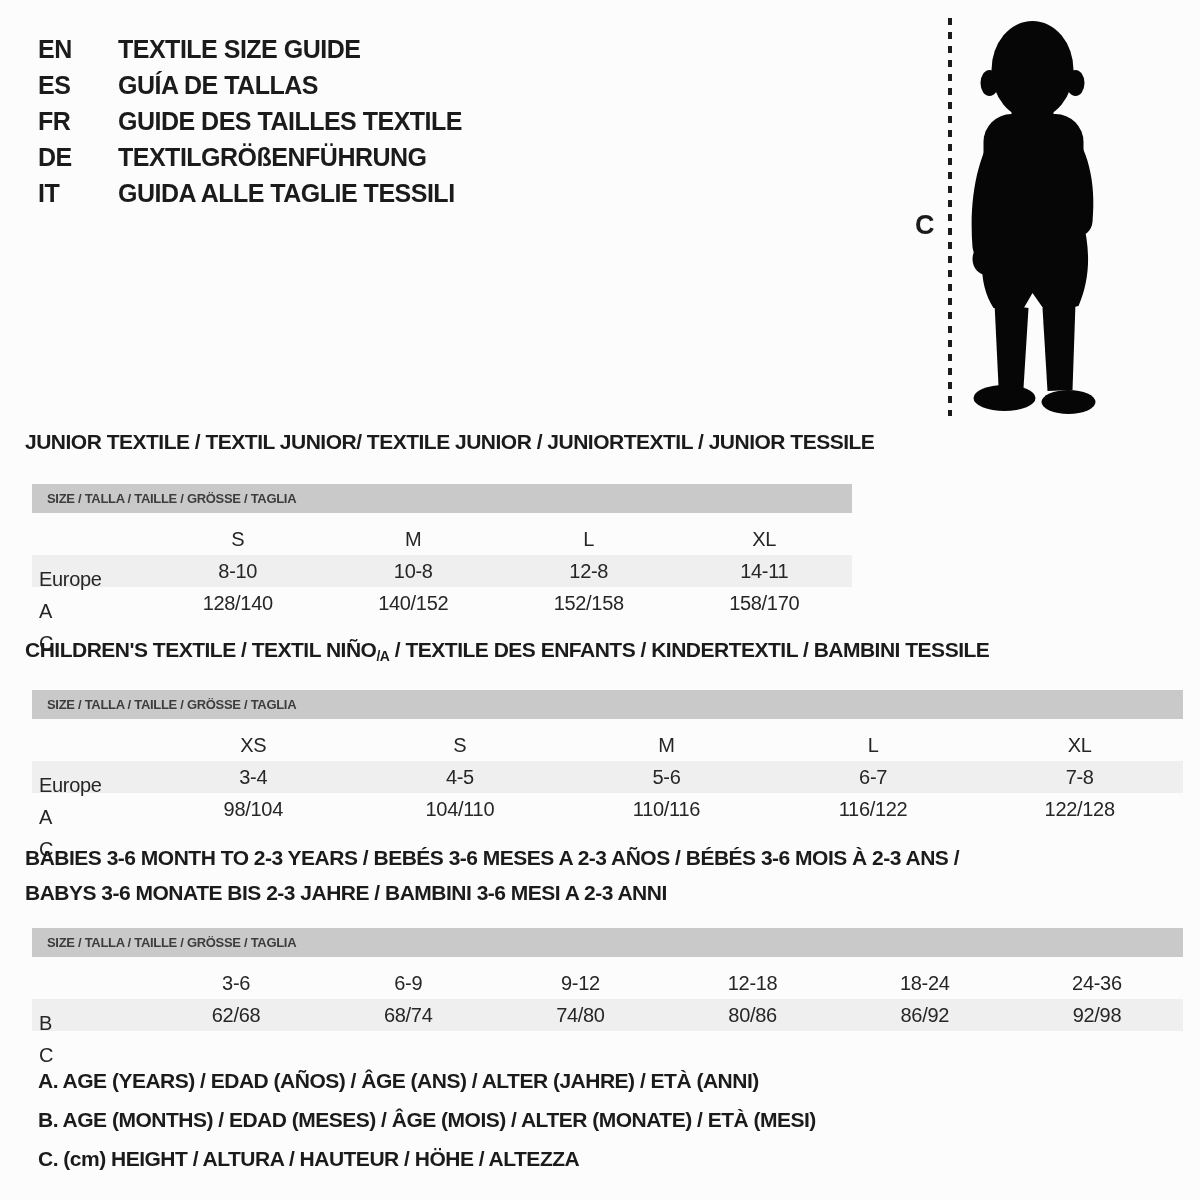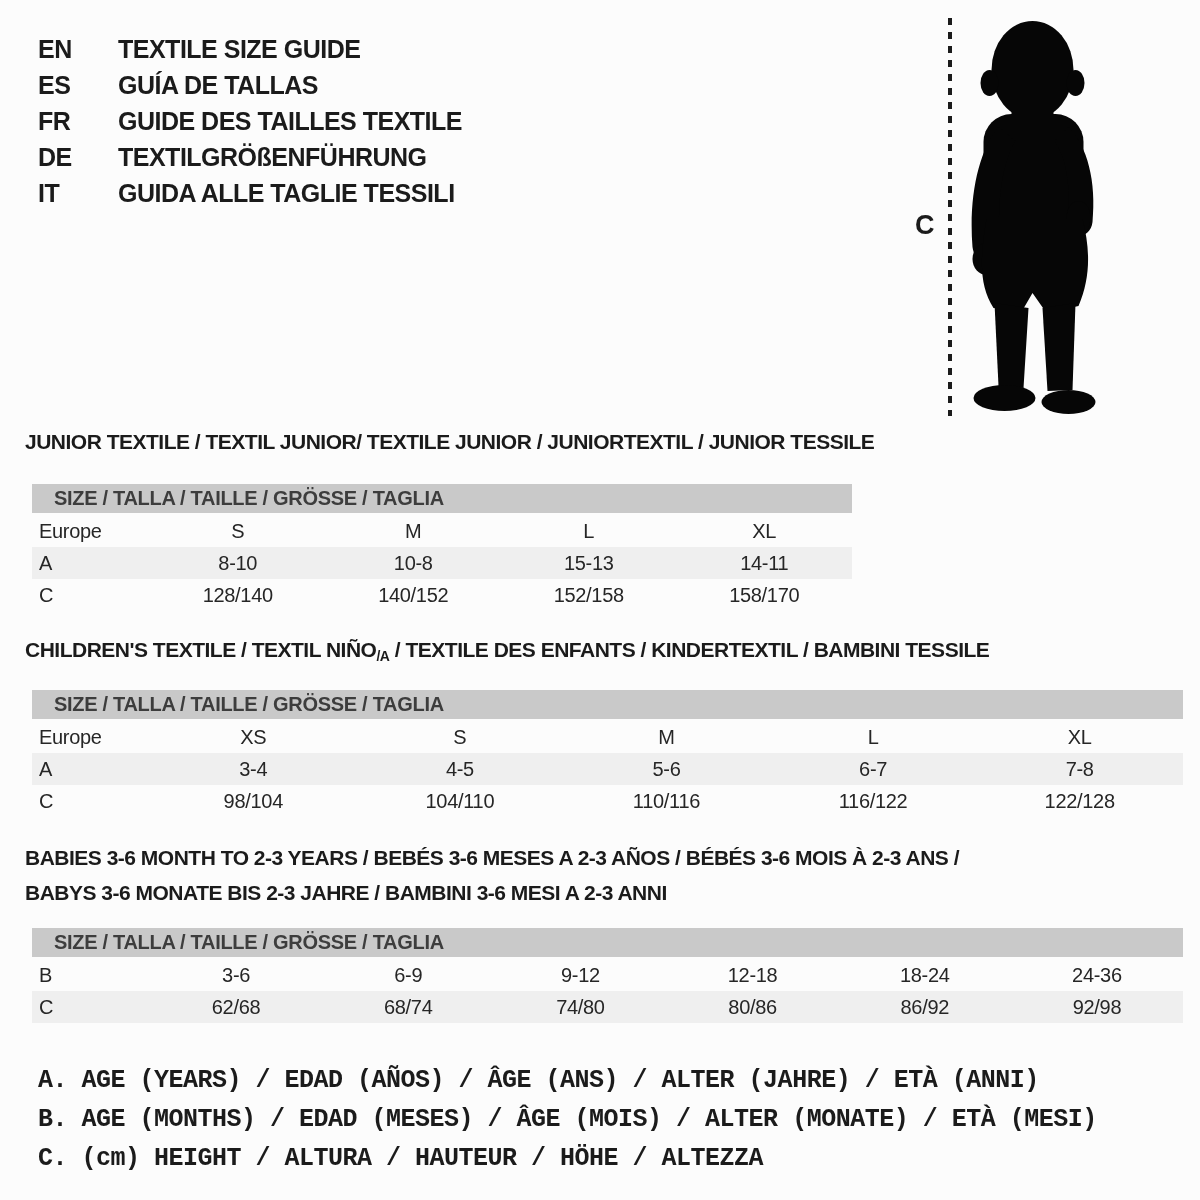--- a/index.html
+++ b/index.html
@@ -41,30 +41,30 @@
   .section-title{
     position:absolute;left:25px;font-size:21px;font-weight:bold;
     letter-spacing:-0.5px;white-space:nowrap;
   }
   .section-title .subscript{font-size:14px;vertical-align:-4px;}
 
   .size-table{position:absolute;font-size:20px;letter-spacing:-0.3px;}
   .table-header{
     height:29px;line-height:29px;background:var(--table-header-bg,#c9c9c9);
     color:var(--table-header-text,#3d3d3d);font-weight:bold;
-    padding-left:22px;margin-bottom:2px;font-size:20px;
+    padding-left:15px;margin-bottom:10px;font-size:13px;
   }
   .trow{display:flex;height:32px;line-height:32px;color:#262626;}
   .trow.shaded{background:var(--row-shaded-bg,#efefef);}
-  .tlabel{flex:0 0 118px;padding-left:7px;text-align:left;}
+  .tlabel{flex:0 0 118px;padding-left:7px;text-align:left;margin-top:40px;}
   .tcell{flex:1;text-align:center;}
 
   
   .footnotes{position:absolute;left:38px;top:1068px;}
-  .footnote{font-size:25px;font-weight:bold;letter-spacing:-0.5px;line-height:26px;margin-bottom:13px;white-space:nowrap;font-family:Liberation Mono, monospace;}
+  .footnote{font-size:21px;font-weight:bold;letter-spacing:-0.5px;line-height:26px;margin-bottom:13px;white-space:nowrap;}
 </style>
 </head>
 <body>
 
 <div class="canvas">
 
   <div class="lang-header">
     <div class="lang-row">
       <span class="lang-code">EN</span>
       <span class="lang-title">TEXTILE SIZE GUIDE</span>
@@ -117,21 +117,21 @@
       <div class="tlabel">Europe</div>
       <div class="tcell">S</div>
       <div class="tcell">M</div>
       <div class="tcell">L</div>
       <div class="tcell">XL</div>
     </div>
     <div class="trow shaded">
       <div class="tlabel">A</div>
       <div class="tcell">8-10</div>
       <div class="tcell">10-8</div>
-      <div class="tcell">15-13</div>
+      <div class="tcell">12-8</div>
       <div class="tcell">14-11</div>
     </div>
     <div class="trow">
       <div class="tlabel">C</div>
       <div class="tcell">128/140</div>
       <div class="tcell">140/152</div>
       <div class="tcell">152/158</div>
       <div class="tcell">158/170</div>
     </div>
   </div>

